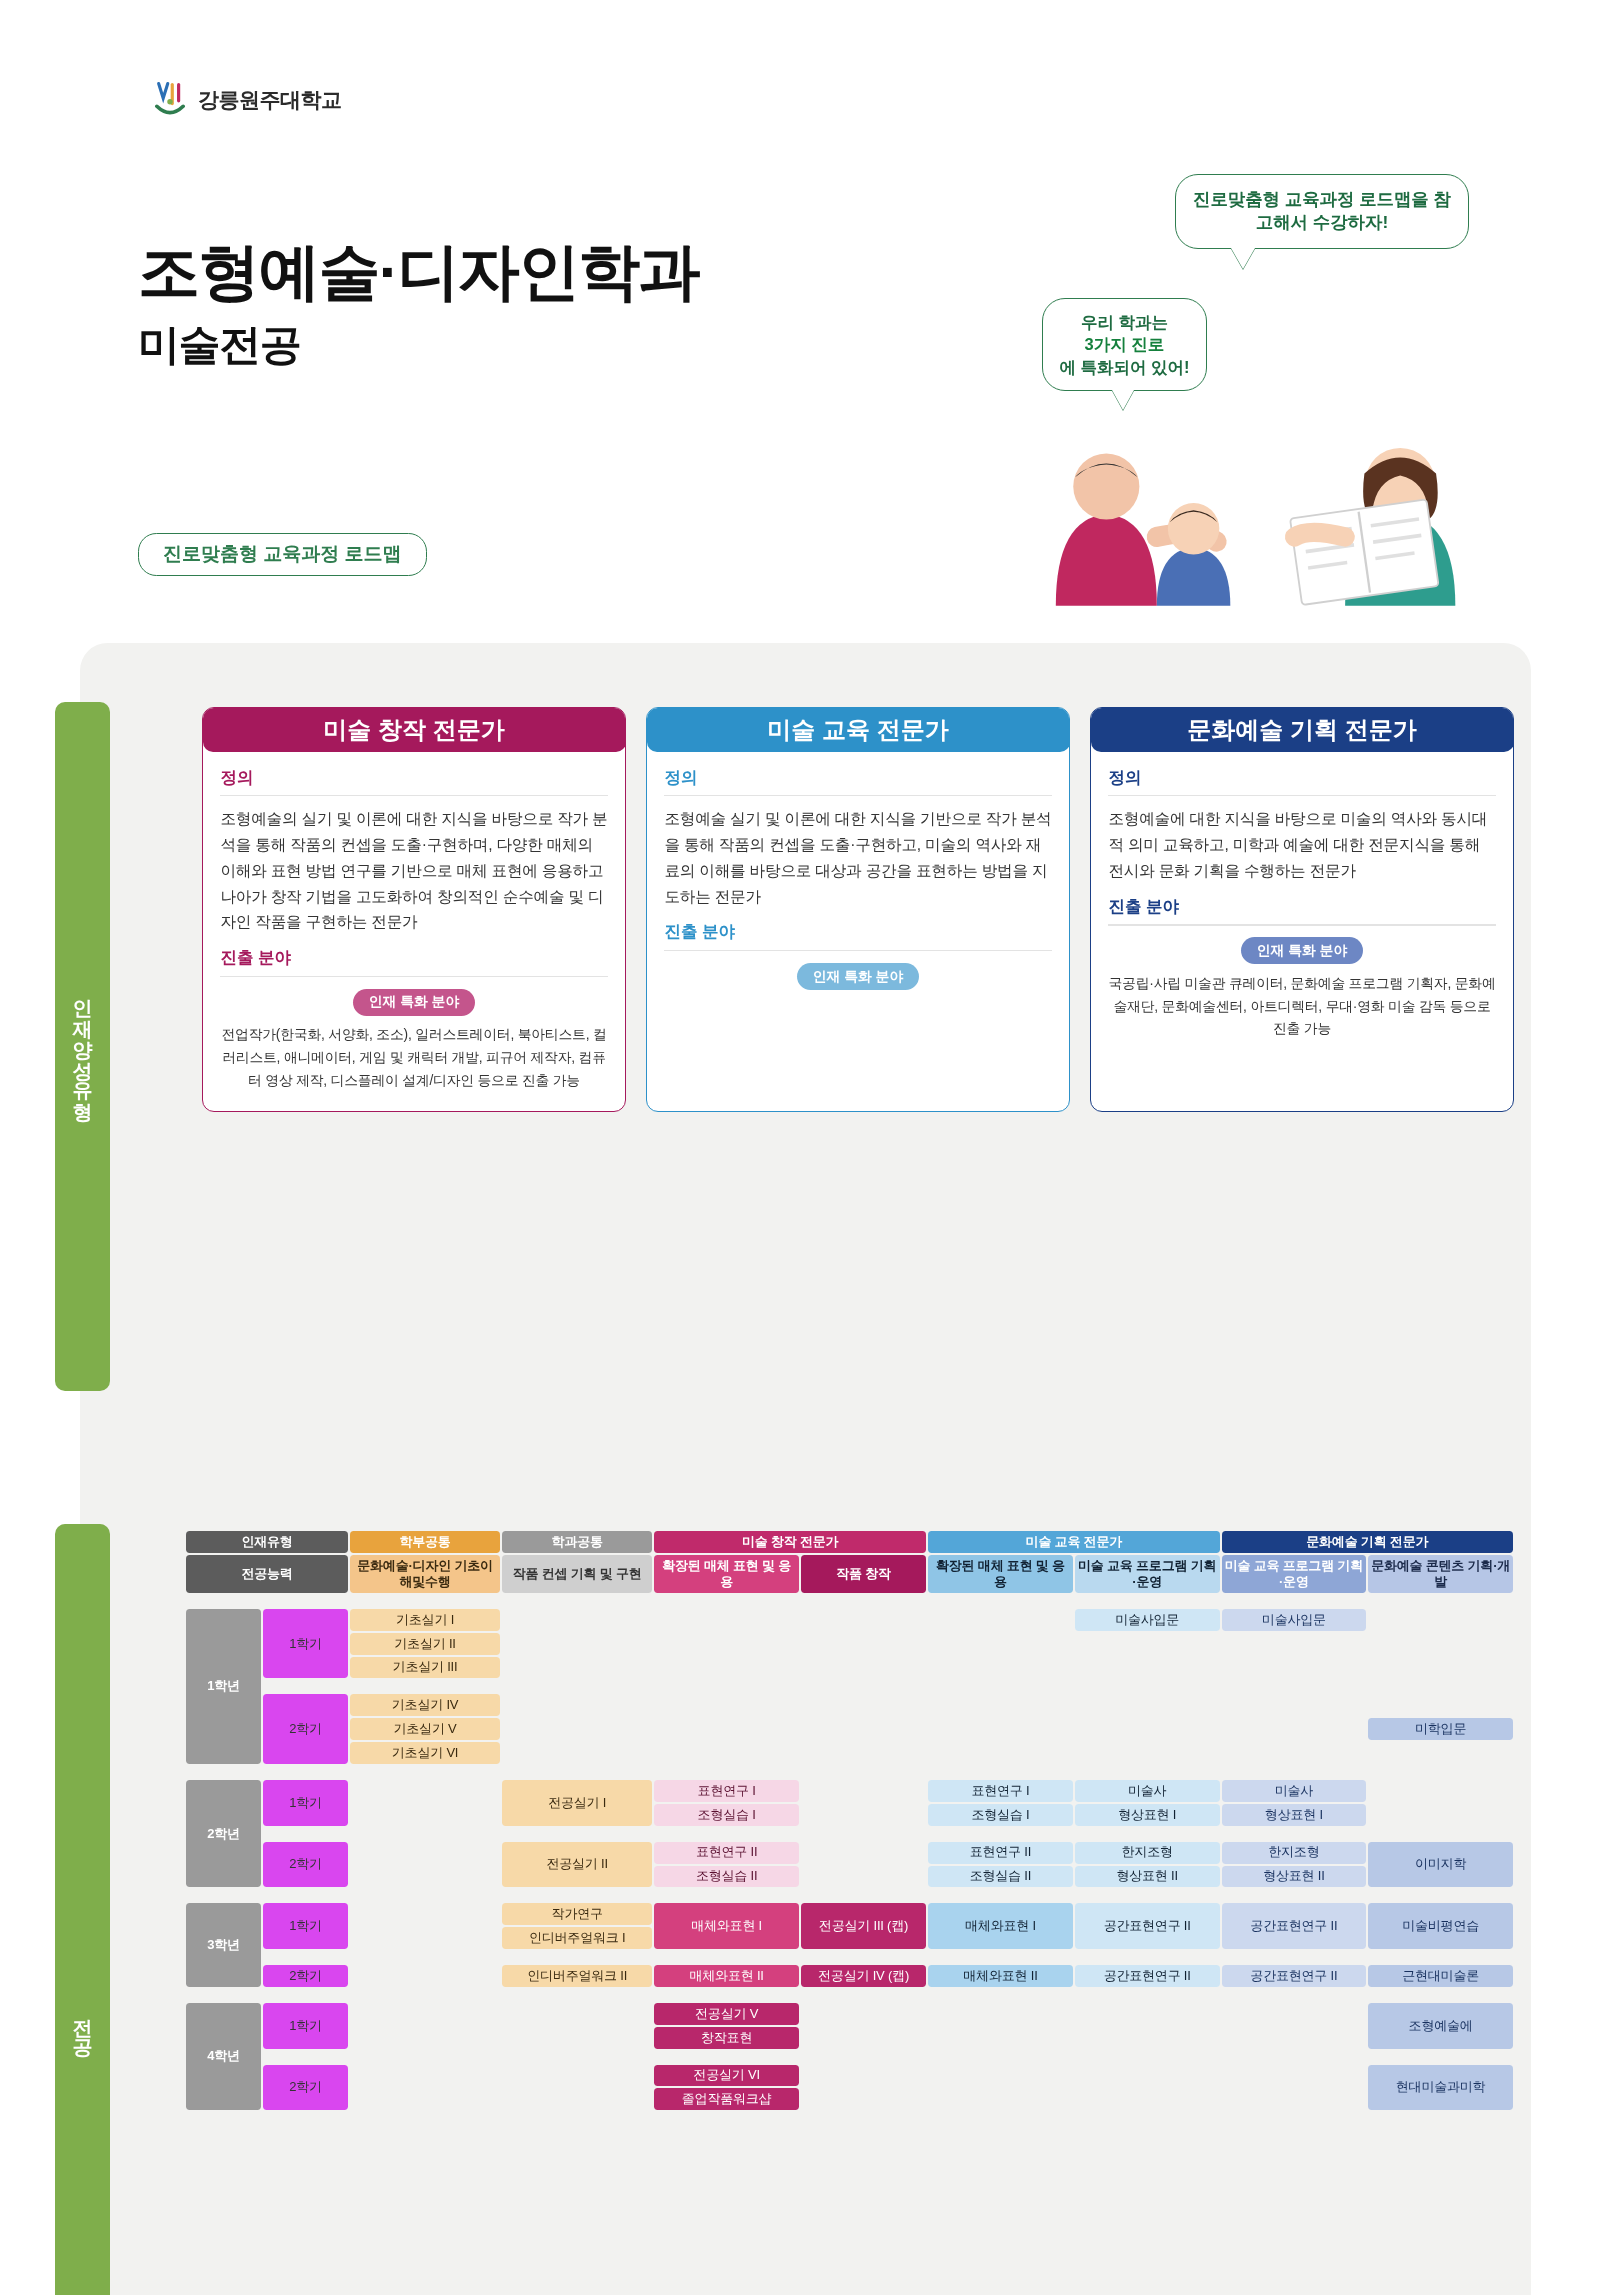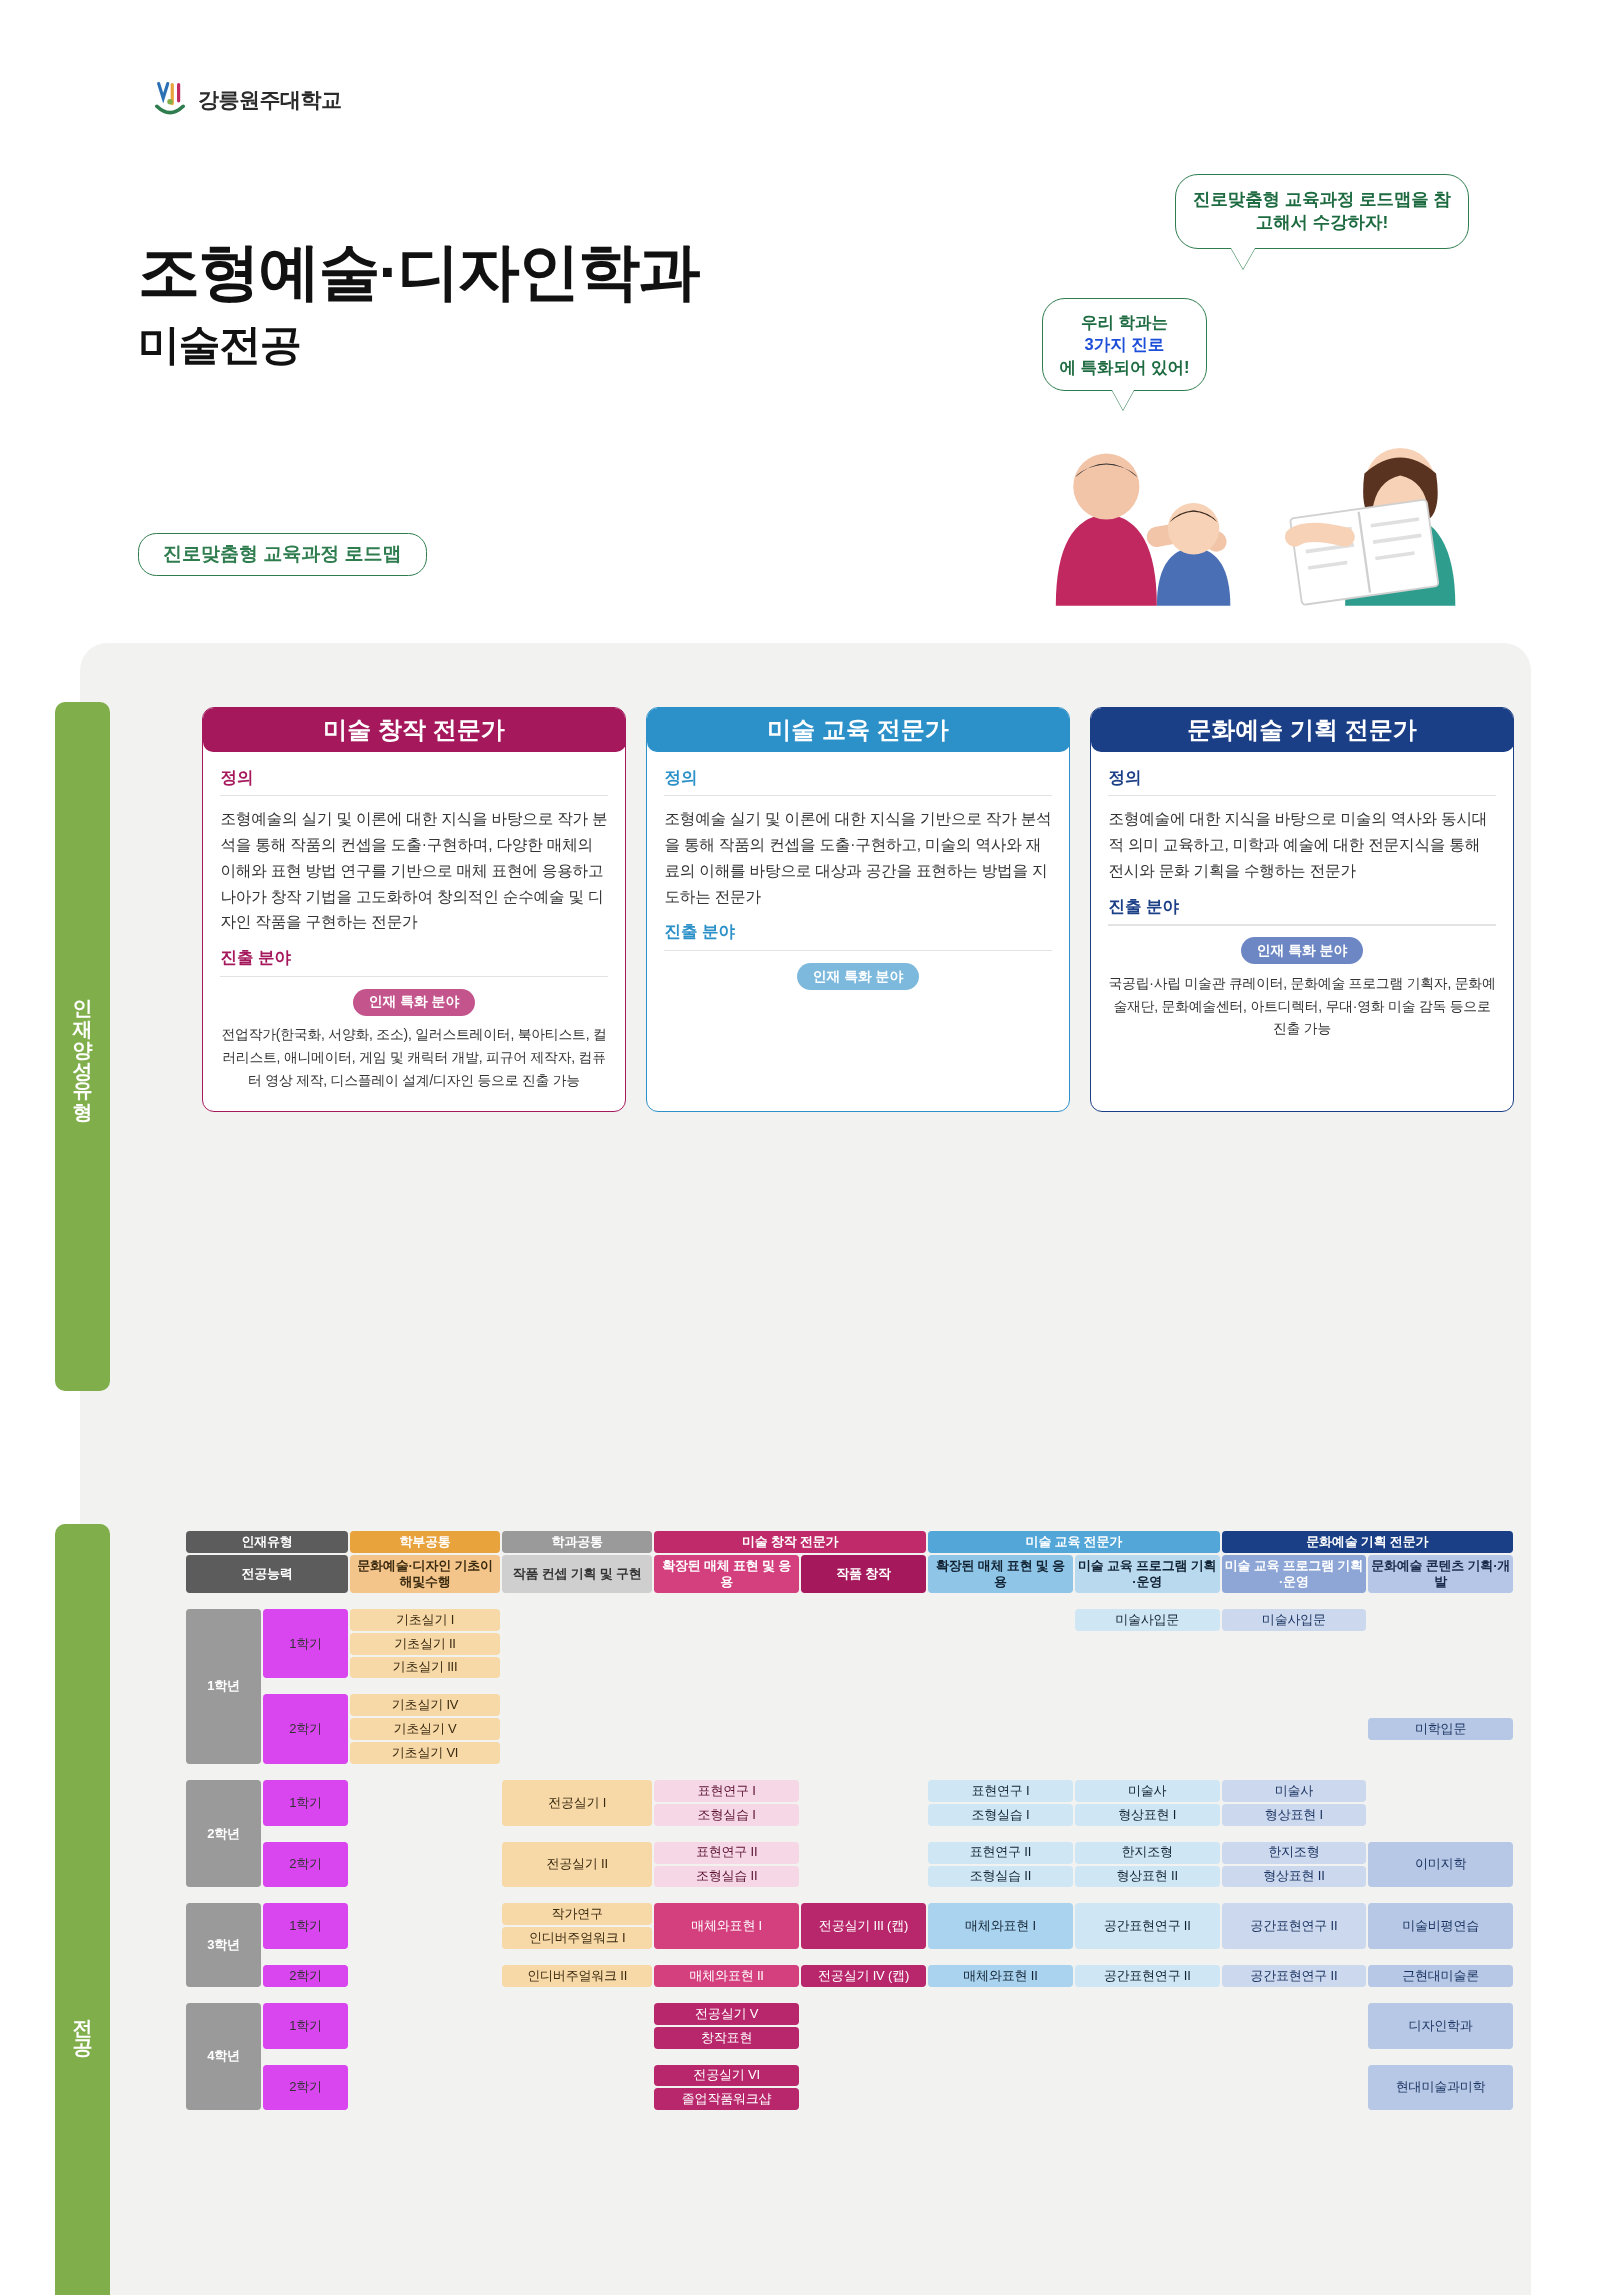--- a/index.html
+++ b/index.html
@@ -28,21 +28,21 @@
     border: 1.4px solid #2f7d4f; border-radius: 18.4px;
     padding: 7.3px 24px; font-size: 19px; font-weight:700; color:#2f7d4f; background:#fff;
   }
 
   
   .bubble { position:absolute; background:#ffffff; border:1.8px solid #2f7d4f; border-radius:23px; text-align:center; color:#1e6b41; font-weight:700; }
   .bubble.b1 { left: 1175px; top: 174px; width: 294px; padding: 13px 9.2px; font-size: 17.4px; line-height:1.35; border-color:#2f7d4f; }
   .bubble.b1:after { content:""; position:absolute; left: 55px; bottom:-21px; width:0; height:0; border-left:12px solid transparent; border-right:12px solid transparent; border-top:21px solid #fff; filter: drop-shadow(0 1.8px 0 #2f7d4f); }
   .bubble.b2 { left: 1042px; top: 298px; width: 165px; padding: 12px 6.4px; font-size: 16.5px; line-height:1.35; }
   .bubble.b2:after { content:""; position:absolute; left: 69px; bottom:-20px; width:0; height:0; border-left:11px solid transparent; border-right:11px solid transparent; border-top:20px solid #fff; filter: drop-shadow(0 1.8px 0 #2f7d4f); }
-  .bubble .hl { color:#1d4ed8; }
+  .bubble .hl { color:#15803d; }
 
   
   .illus { position:absolute; left: 941px; top: 321px; width: 597px; height: 285px; }
 
   
   .panel {
     position:absolute; left: 80px; top: 643px; width: 1451px; height: 2787px;
     background:#f2f2f0; border-radius: 27.5px;
   }
 
@@ -390,21 +390,21 @@
         <tr>
           <td class="yr" rowspan="5">4학년</td>
           <td class="sem" rowspan="2">1학기</td>
           <td class="cell-empty" rowspan="2"></td>
           <td class="cell-empty" rowspan="2"></td>
           <td class="cell-pinkdeep">전공실기 V</td>
           <td class="cell-empty" rowspan="2"></td>
           <td class="cell-empty" rowspan="2"></td>
           <td class="cell-empty" rowspan="2"></td>
           <td class="cell-empty" rowspan="2"></td>
-          <td class="cell-navy" rowspan="2">디자인학과</td>
+          <td class="cell-navy" rowspan="2">조형예술에</td>
         </tr>
         <tr>
           <td class="cell-pinkdeep">창작표현</td>
         </tr>
         <tr class="rowgap">
             <td colspan="9"></td>
           </tr>
         <tr>
           <td class="sem" rowspan="2">2학기</td>
           <td class="cell-empty" rowspan="2"></td>

